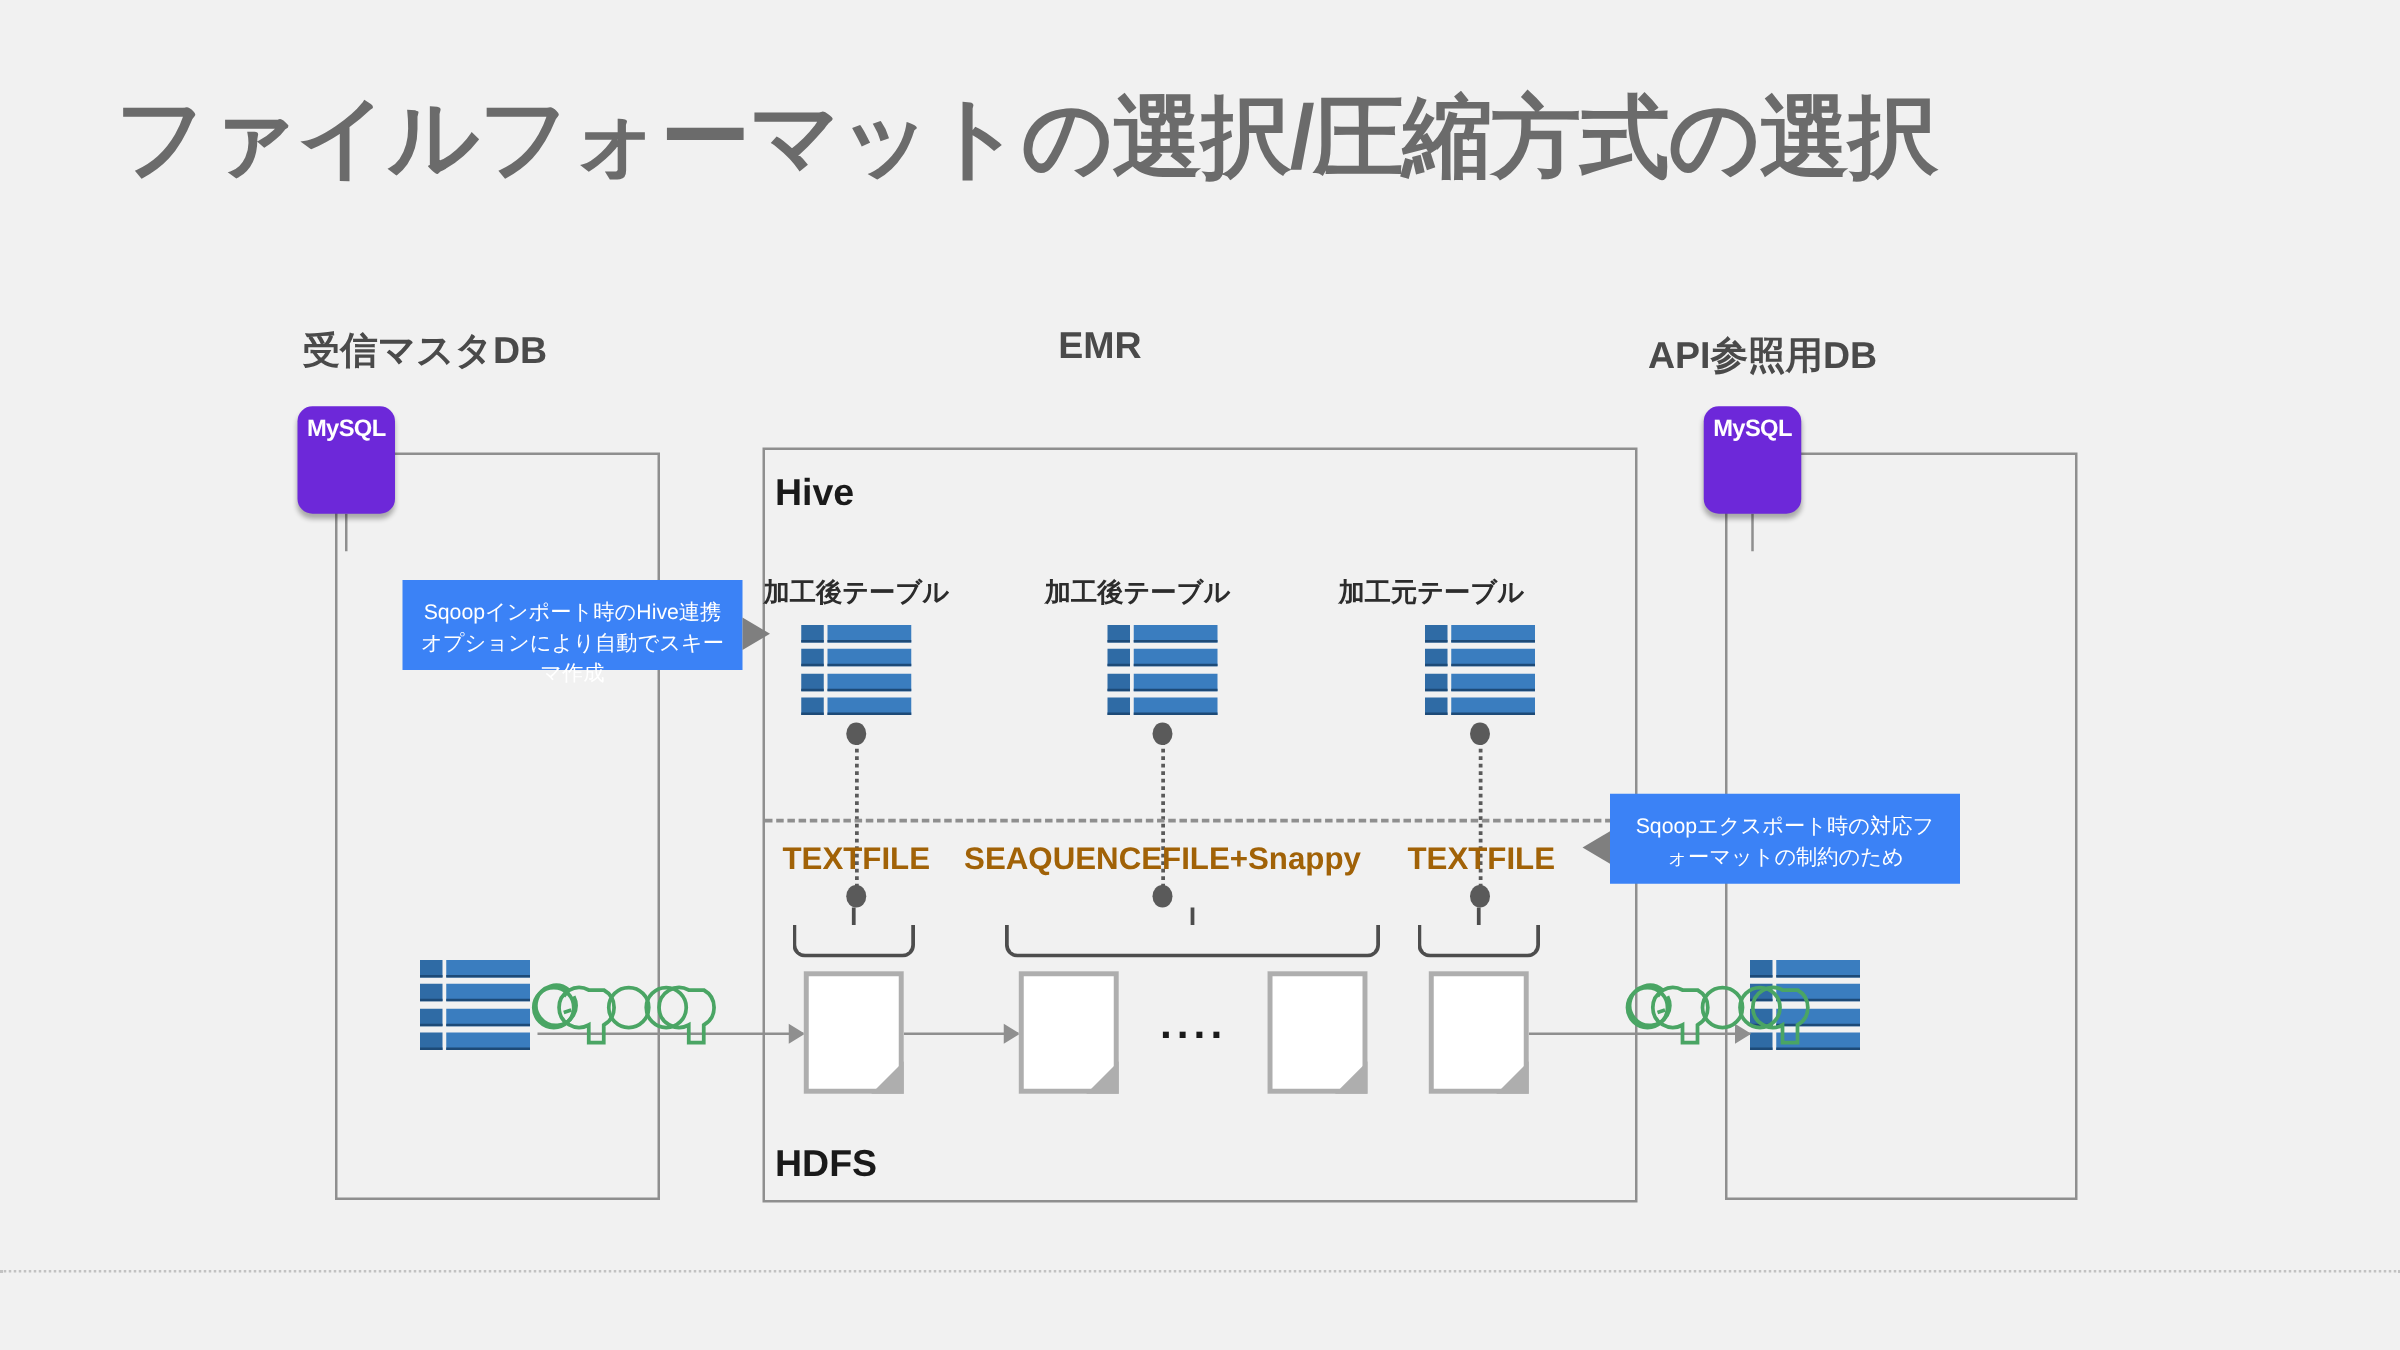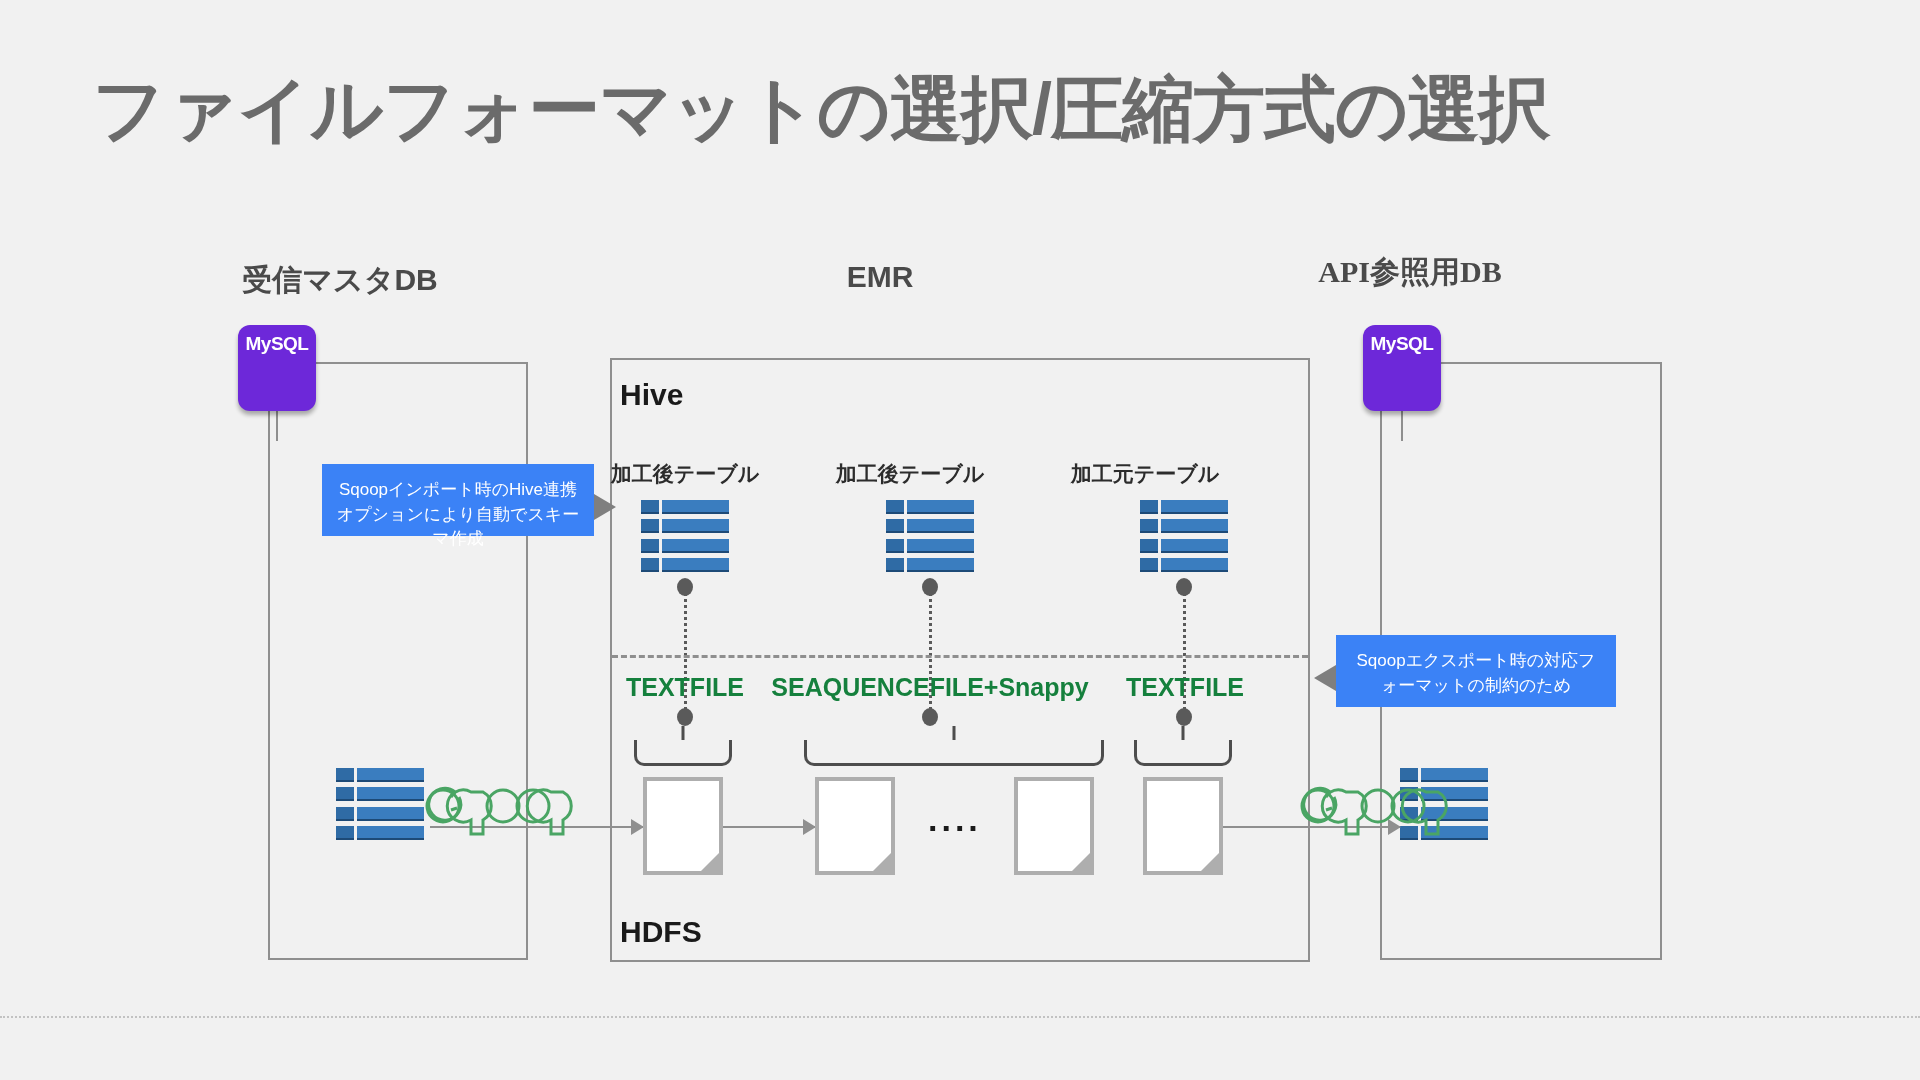--- a/index.html
+++ b/index.html
@@ -32,21 +32,21 @@
   .section-heading {
     position: absolute;
     font-size: 30px;
     font-weight: bold;
     color: #4a4a4a;
     white-space: nowrap;
     text-align: center;
   }
   #heading-master  { left: 180px; top: 260px; width: 320px; }
   #heading-emr     { left: 780px; top: 260px; width: 200px; }
-  #heading-api     { left: 1250px; top: 252px; width: 320px; font-family: Liberation Serif, serif; }
+  #heading-api     { left: 1250px; top: 264px; width: 320px; }
 
   
   .container-box {
     position: absolute;
     border: 2px solid #8f8f8f;
     box-sizing: border-box;
     background: transparent;
   }
   #box-master { left: 268px; top: 362px; width: 260px; height: 598px; }
   #box-emr    { left: 610px; top: 358px; width: 700px; height: 604px; }
@@ -176,21 +176,21 @@
     width: 696px;
     height: 0;
     border-top: 3px dashed #8f8f8f;
   }
 
   
   .format-label {
     position: absolute;
     font-size: 25px;
     font-weight: bold;
-    color: #15803d;
+    color: #a16207;
     white-space: nowrap;
     text-align: center;
   }
   #format-1 { left: 575px; top: 673px; width: 220px; }
   #format-2 { left: 770px; top: 673px; width: 320px; }
   #format-3 { left: 1075px; top: 673px; width: 220px; }
 
   
   .curly {
     position: absolute;
@@ -294,21 +294,21 @@
     position: absolute;
     right: -22px;
     top: 30px;
     width: 0;
     height: 0;
     border-top: 13px solid transparent;
     border-bottom: 13px solid transparent;
     border-left: 22px solid #7f7f7f;
   }
   #callout-export {
-    left: 1336px;
+    left: 1288px;
     top: 635px;
     width: 280px;
     height: 72px;
   }
   #callout-export .tail {
     position: absolute;
     left: -22px;
     top: 30px;
     width: 0;
     height: 0;

